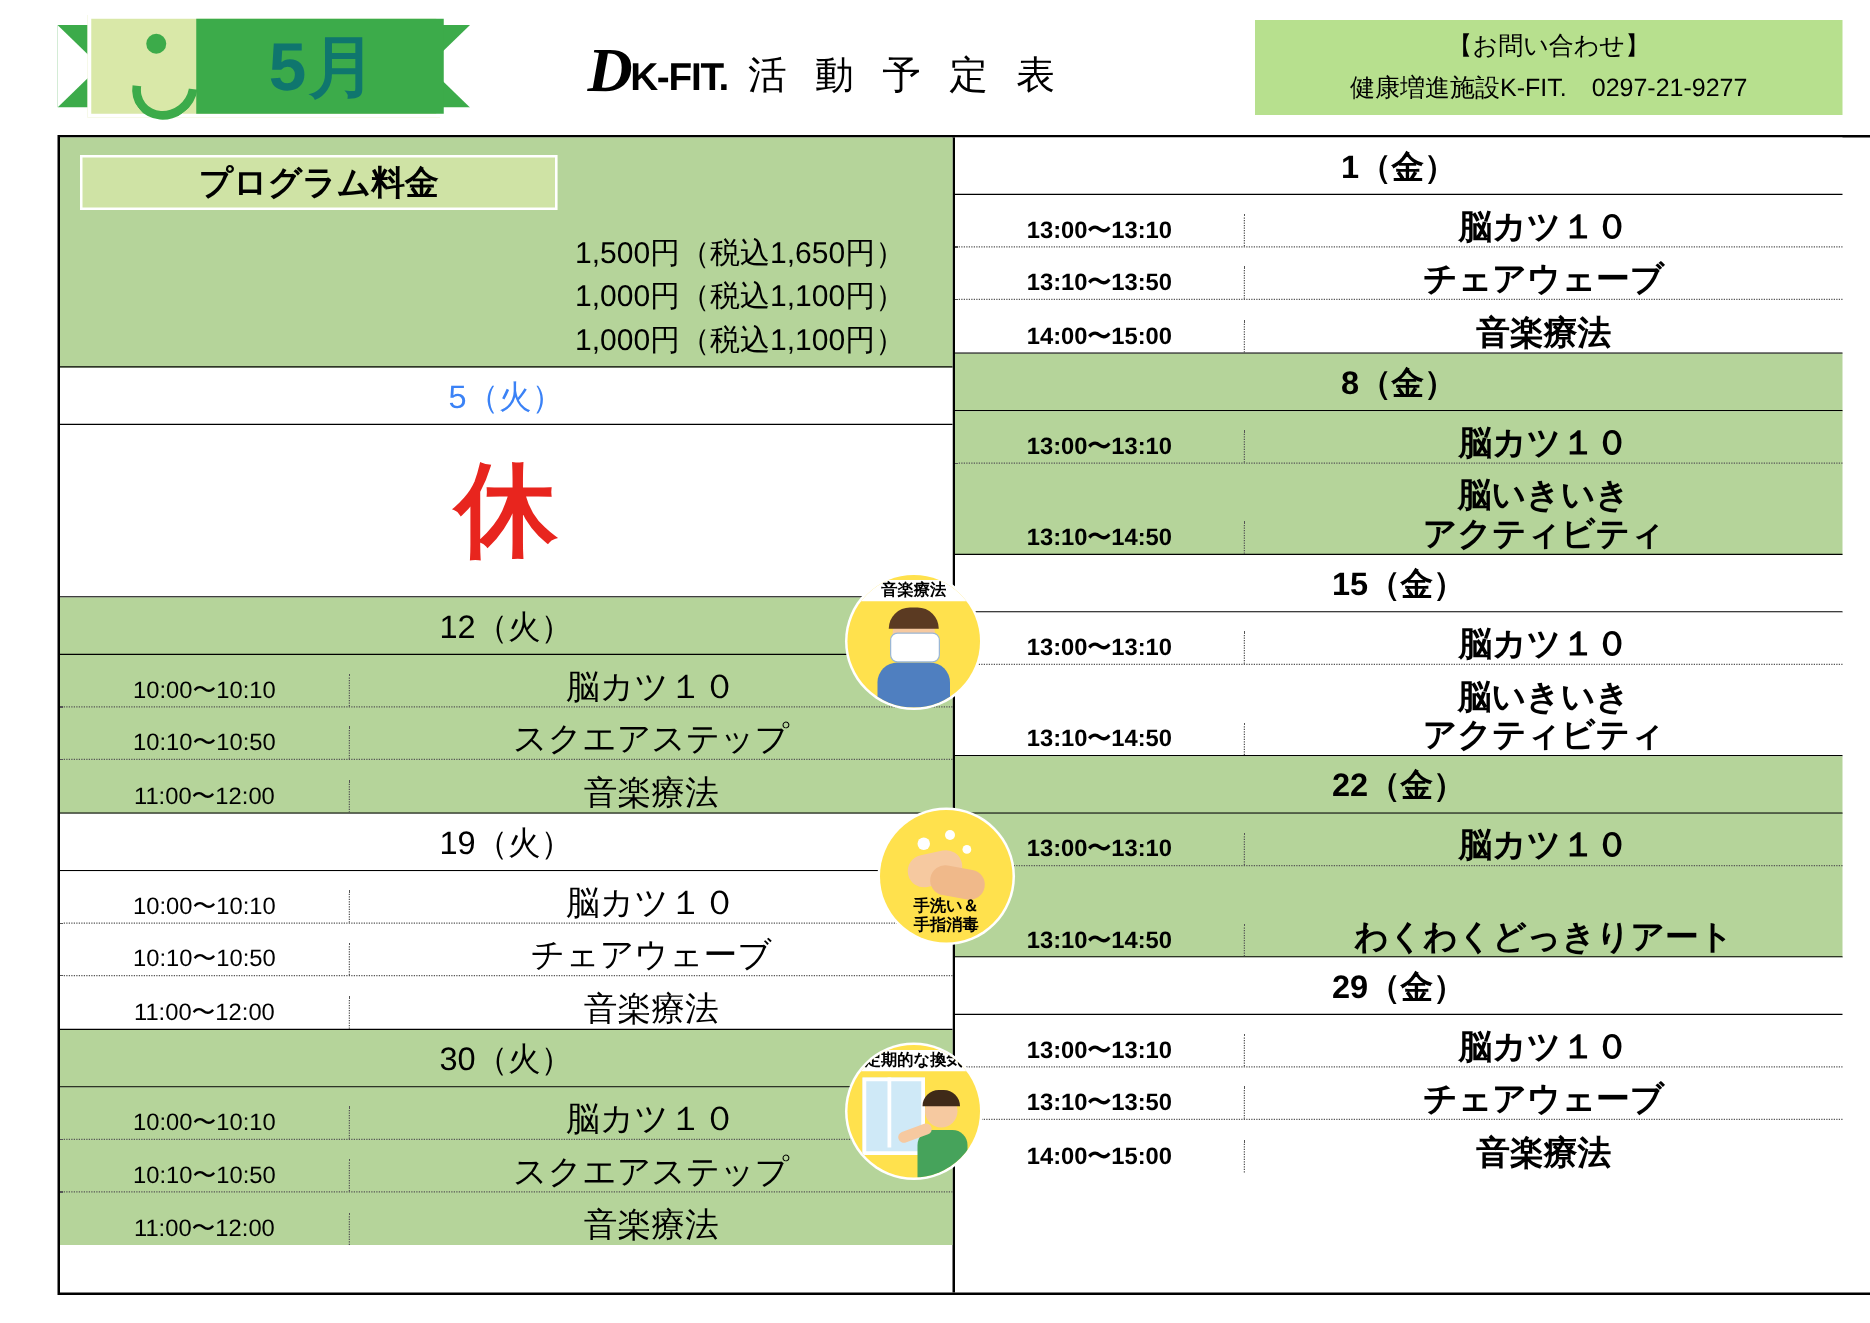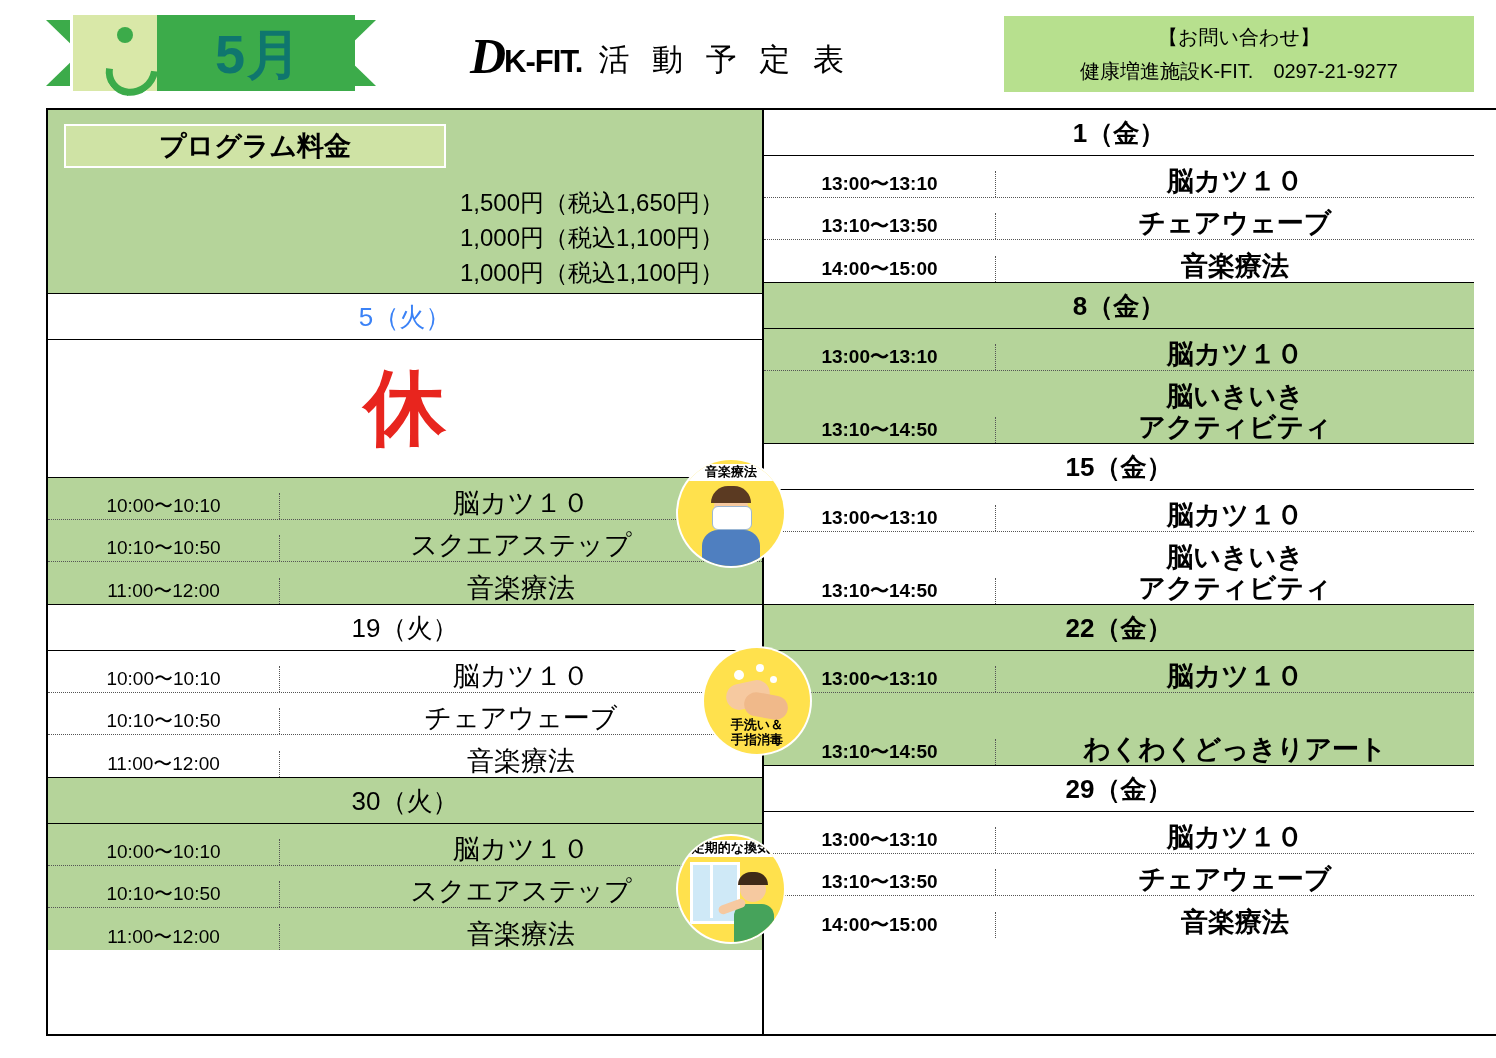--- a/index.html
+++ b/index.html
@@ -257,20 +257,21 @@
         <div>1,000円（税込1,100円）</div>
         <div>1,000円（税込1,100円）</div>
       </div>
     </div>
 
     <div class="row-date white red">5（火）</div>
     <div class="rest-row">
       <span class="rest-char">休</span>
     </div>
 
+    <div class="row-date green">12（火）</div>
     <div class="block green">
       <div class="row-prog">
         <div class="cell-time">10:00〜10:10</div>
         <div class="cell-name">脳カツ１０</div>
       </div>
       <div class="row-prog">
         <div class="cell-time">10:10〜10:50</div>
         <div class="cell-name">スクエアステップ</div>
       </div>
       <div class="row-prog">

